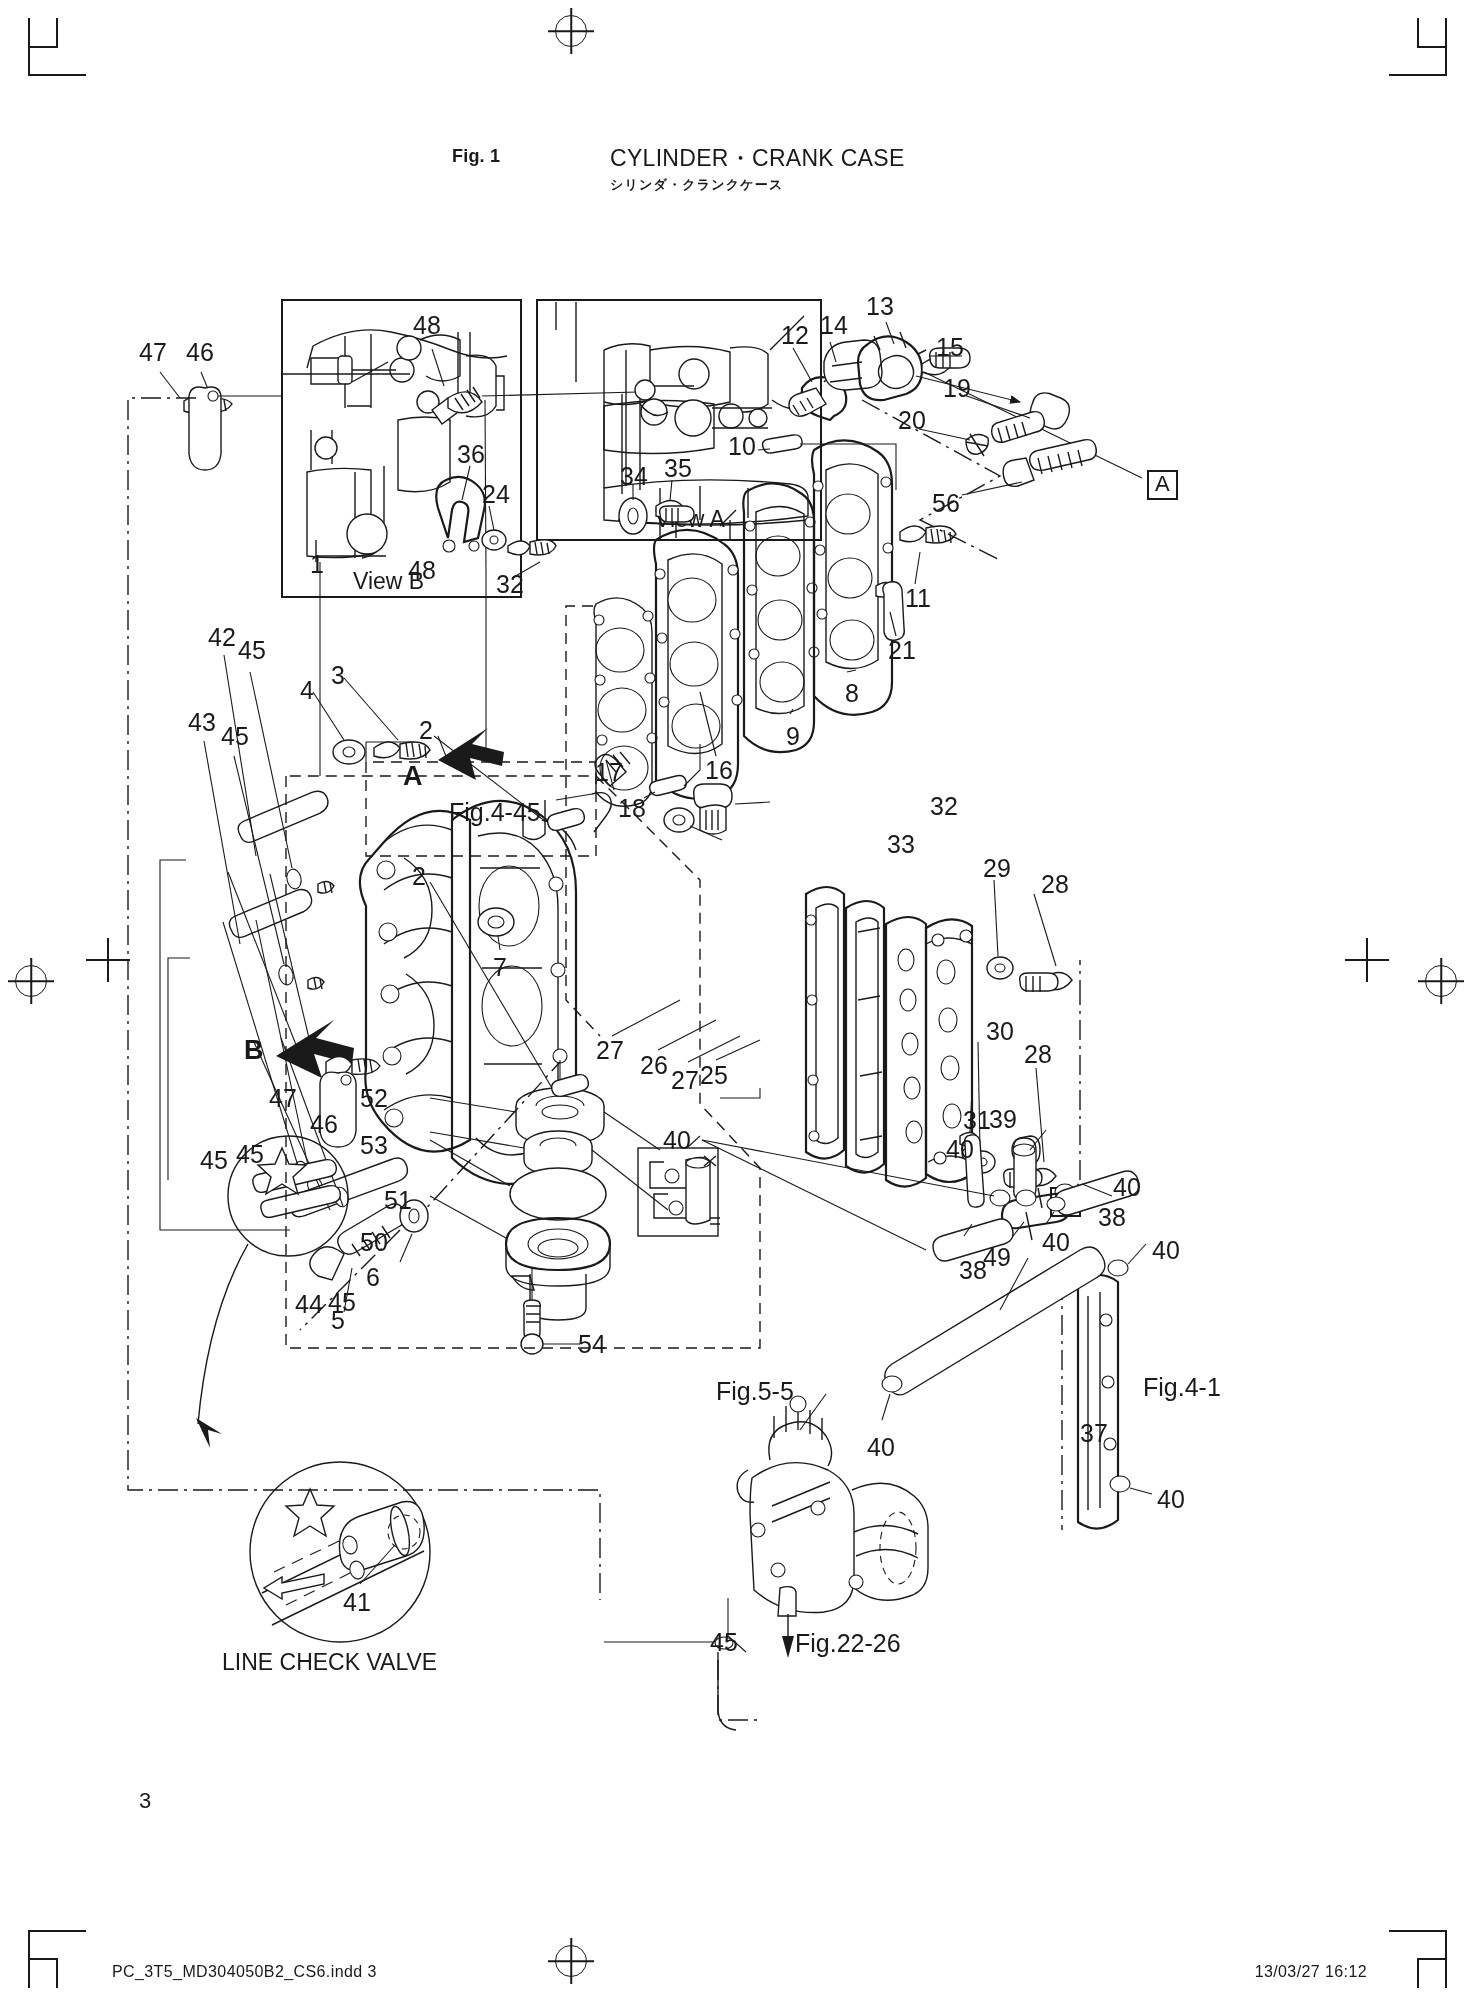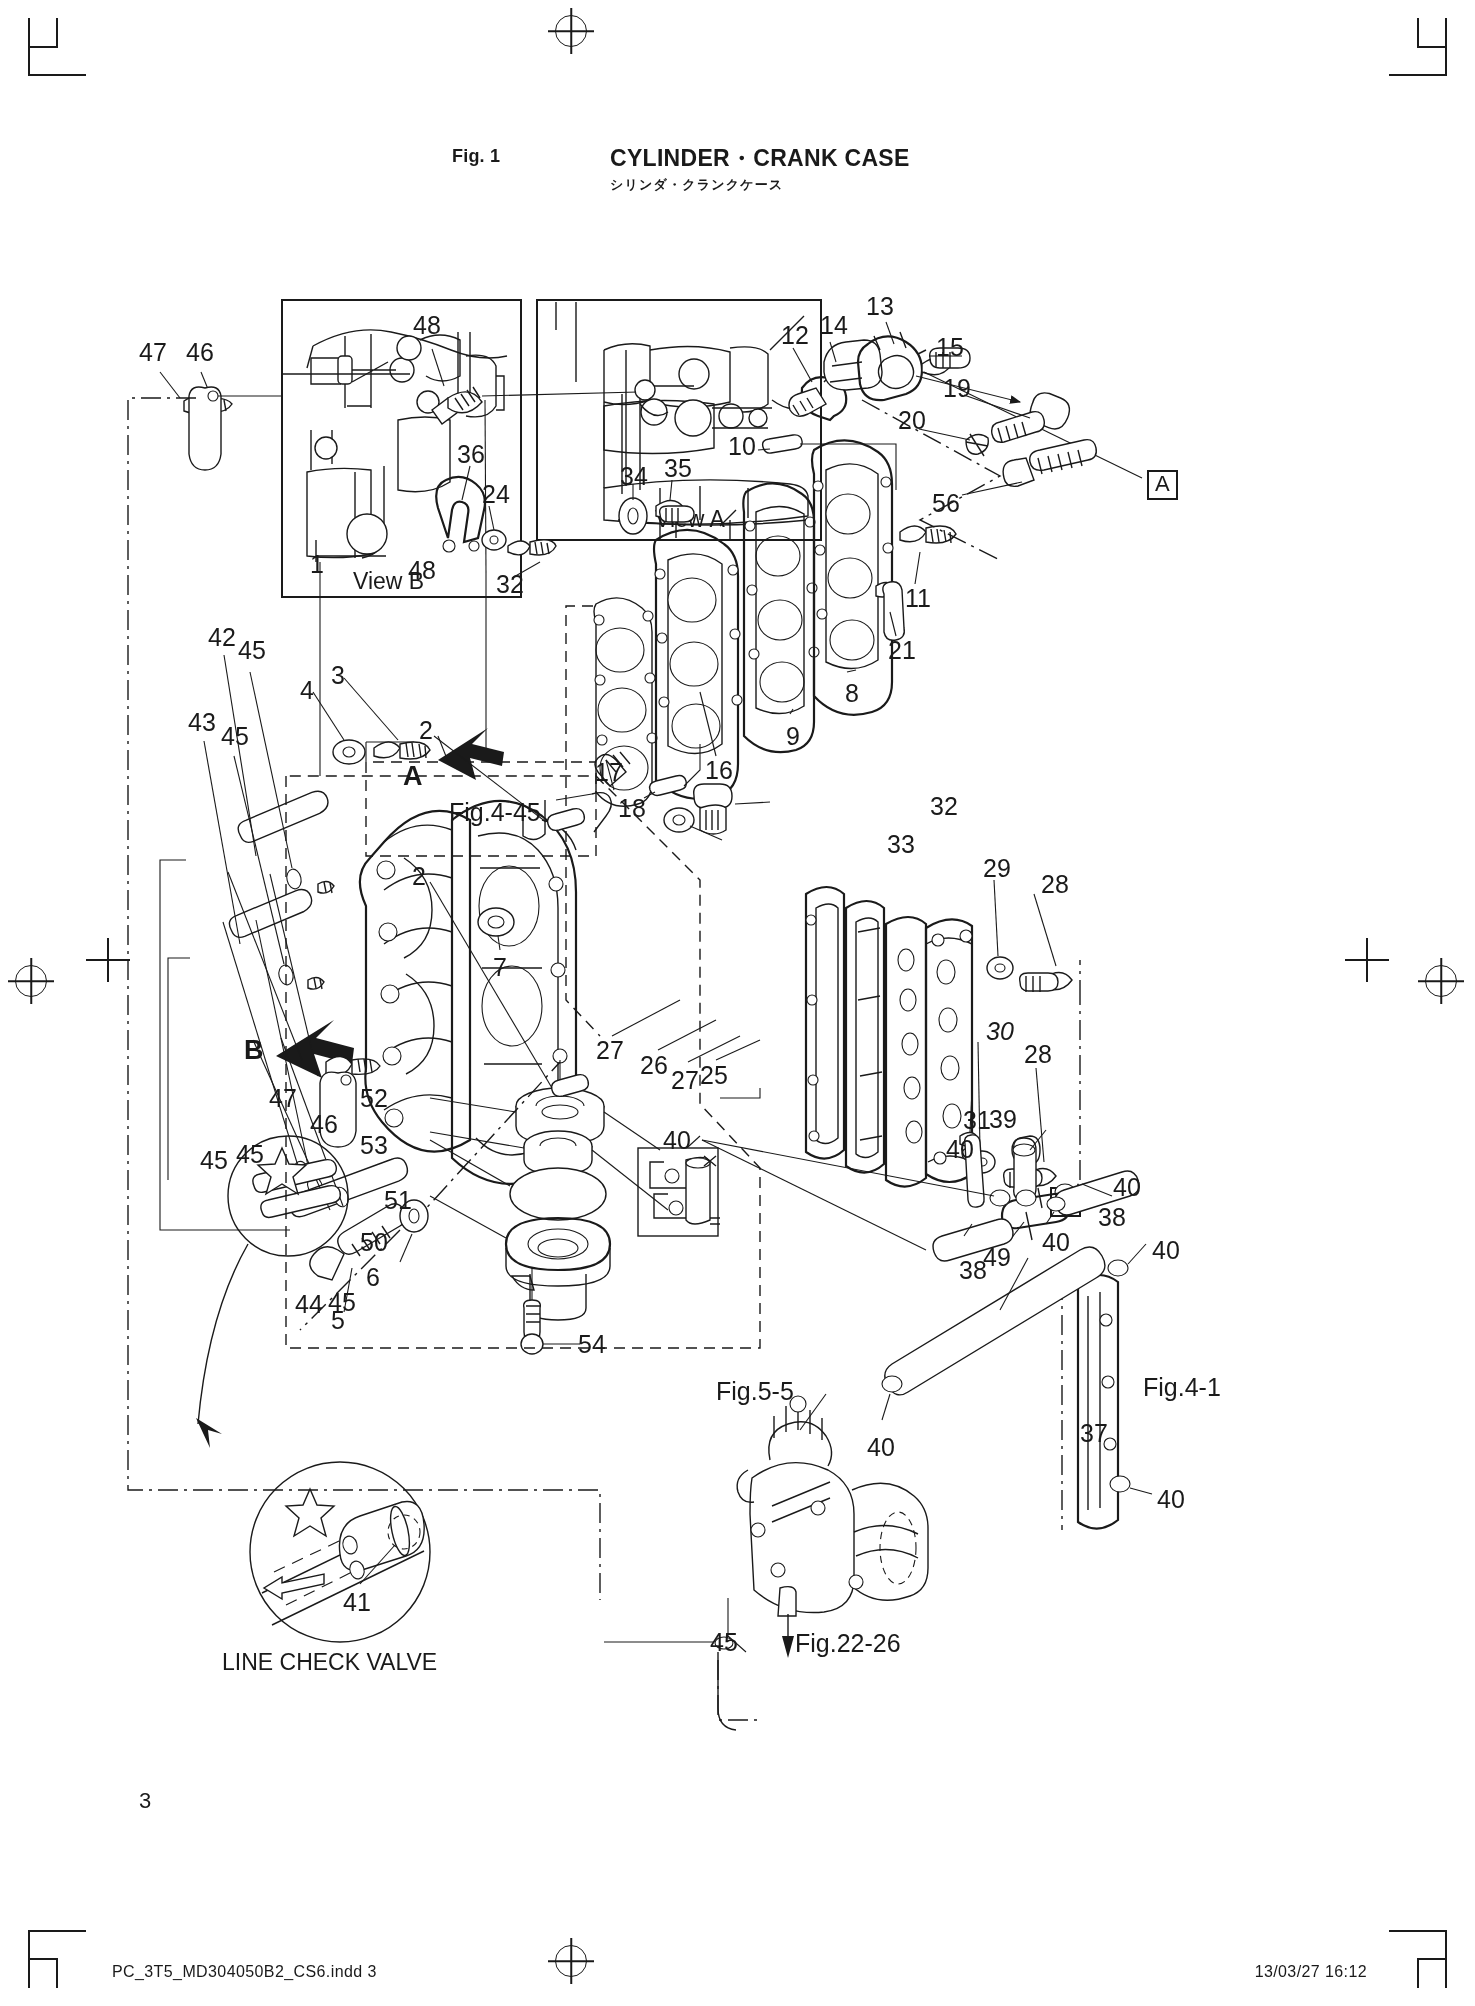--- a/index.html
+++ b/index.html
@@ -10,21 +10,21 @@
   .cropmark{position:absolute;}
   .cropmark i{position:absolute;background:#1a1a1a;}
   .reg{position:absolute;width:46px;height:46px;}
   .reg::before,.reg::after{content:"";position:absolute;background:#1a1a1a;}
   .reg::before{left:50%;top:0;width:1.5px;height:100%;transform:translateX(-50%);}
   .reg::after{top:50%;left:0;height:1.5px;width:100%;transform:translateY(-50%);}
   .reg u{position:absolute;left:50%;top:50%;width:30px;height:30px;border:1.5px solid #1a1a1a;border-radius:50%;transform:translate(-50%,-50%);}
 
   
   .figno{position:absolute;font-weight:bold;font-size:18px;letter-spacing:.2px;}
-  .title-en{position:absolute;font-weight:bold;font-size:23px;letter-spacing:.3px;white-space:nowrap;}
+  .title-en{position:absolute;font-weight:normal;font-size:23px;letter-spacing:.3px;white-space:nowrap;}
   .title-jp{position:absolute;font-weight:bold;font-size:13px;letter-spacing:1.2px;white-space:nowrap;}
 
   
   .num{position:absolute;font-size:25px;font-weight:400;line-height:1;white-space:nowrap;}
   .lbl{position:absolute;font-size:23px;line-height:1;white-space:nowrap;}
   .lbl.big{font-size:25px;}
   .boxltr{position:absolute;border:2px solid #1a1a1a;font-size:22px;font-weight:400;
           padding:1px 6px 3px 6px;line-height:1;background:#fff;}
   .arrowltr{position:absolute;font-size:27px;font-weight:bold;line-height:1;}
 
@@ -660,21 +660,21 @@
   <div class="num" style="left:457px;top:442px;">36</div>
   <div class="num" style="left:496px;top:572px;">32</div>
   <div class="num" style="left:482px;top:482px;">24</div>
   <div class="num" style="left:700px;top:1063px;">25</div>
   <div class="num" style="left:640px;top:1053px;">26</div>
   <div class="num" style="left:596px;top:1038px;">27</div>
   <div class="num" style="left:671px;top:1068px;">27</div>
   <div class="num" style="left:1041px;top:872px;">28</div>
   <div class="num" style="left:1024px;top:1042px;">28</div>
   <div class="num" style="left:983px;top:856px;">29</div>
-  <div class="num" style="left:986px;top:1019px;font-style:italic;">30</div>
+  <div class="num" style="left:986px;top:1019px;">30</div>
   <div class="num" style="left:963px;top:1108px;">31</div>
   <div class="num" style="left:930px;top:794px;">32</div>
   <div class="num" style="left:887px;top:832px;">33</div>
   <div class="num" style="left:620px;top:464px;">34</div>
   <div class="num" style="left:664px;top:456px;">35</div>
   <div class="num" style="left:932px;top:491px;">56</div>
   <div class="num" style="left:1080px;top:1421px;">37</div>
   <div class="num" style="left:1098px;top:1205px;">38</div>
   <div class="num" style="left:959px;top:1258px;">38</div>
   <div class="num" style="left:989px;top:1107px;">39</div>

